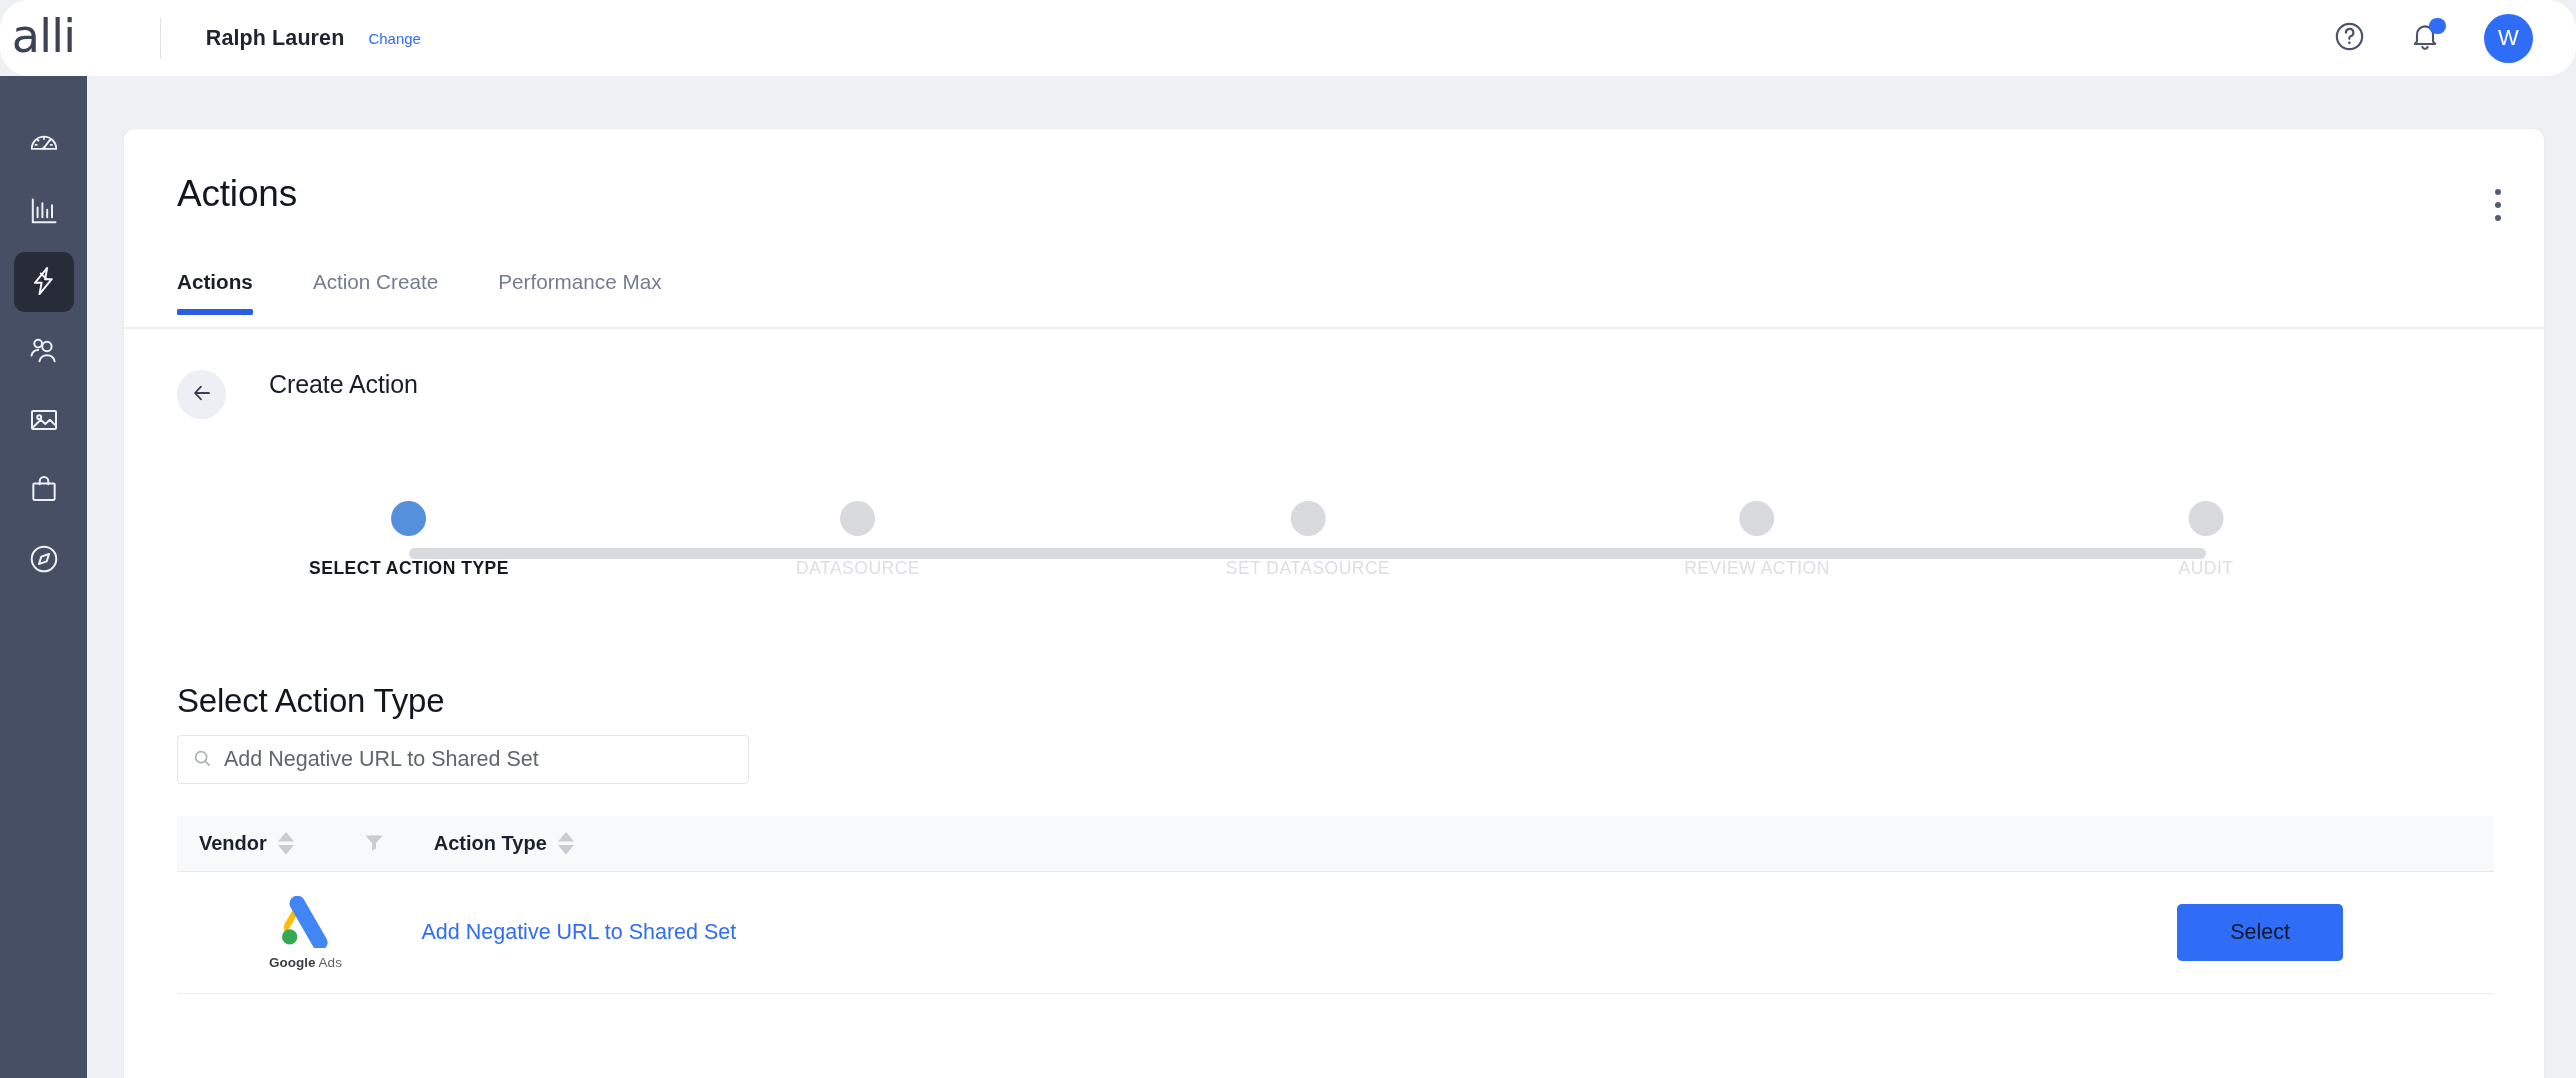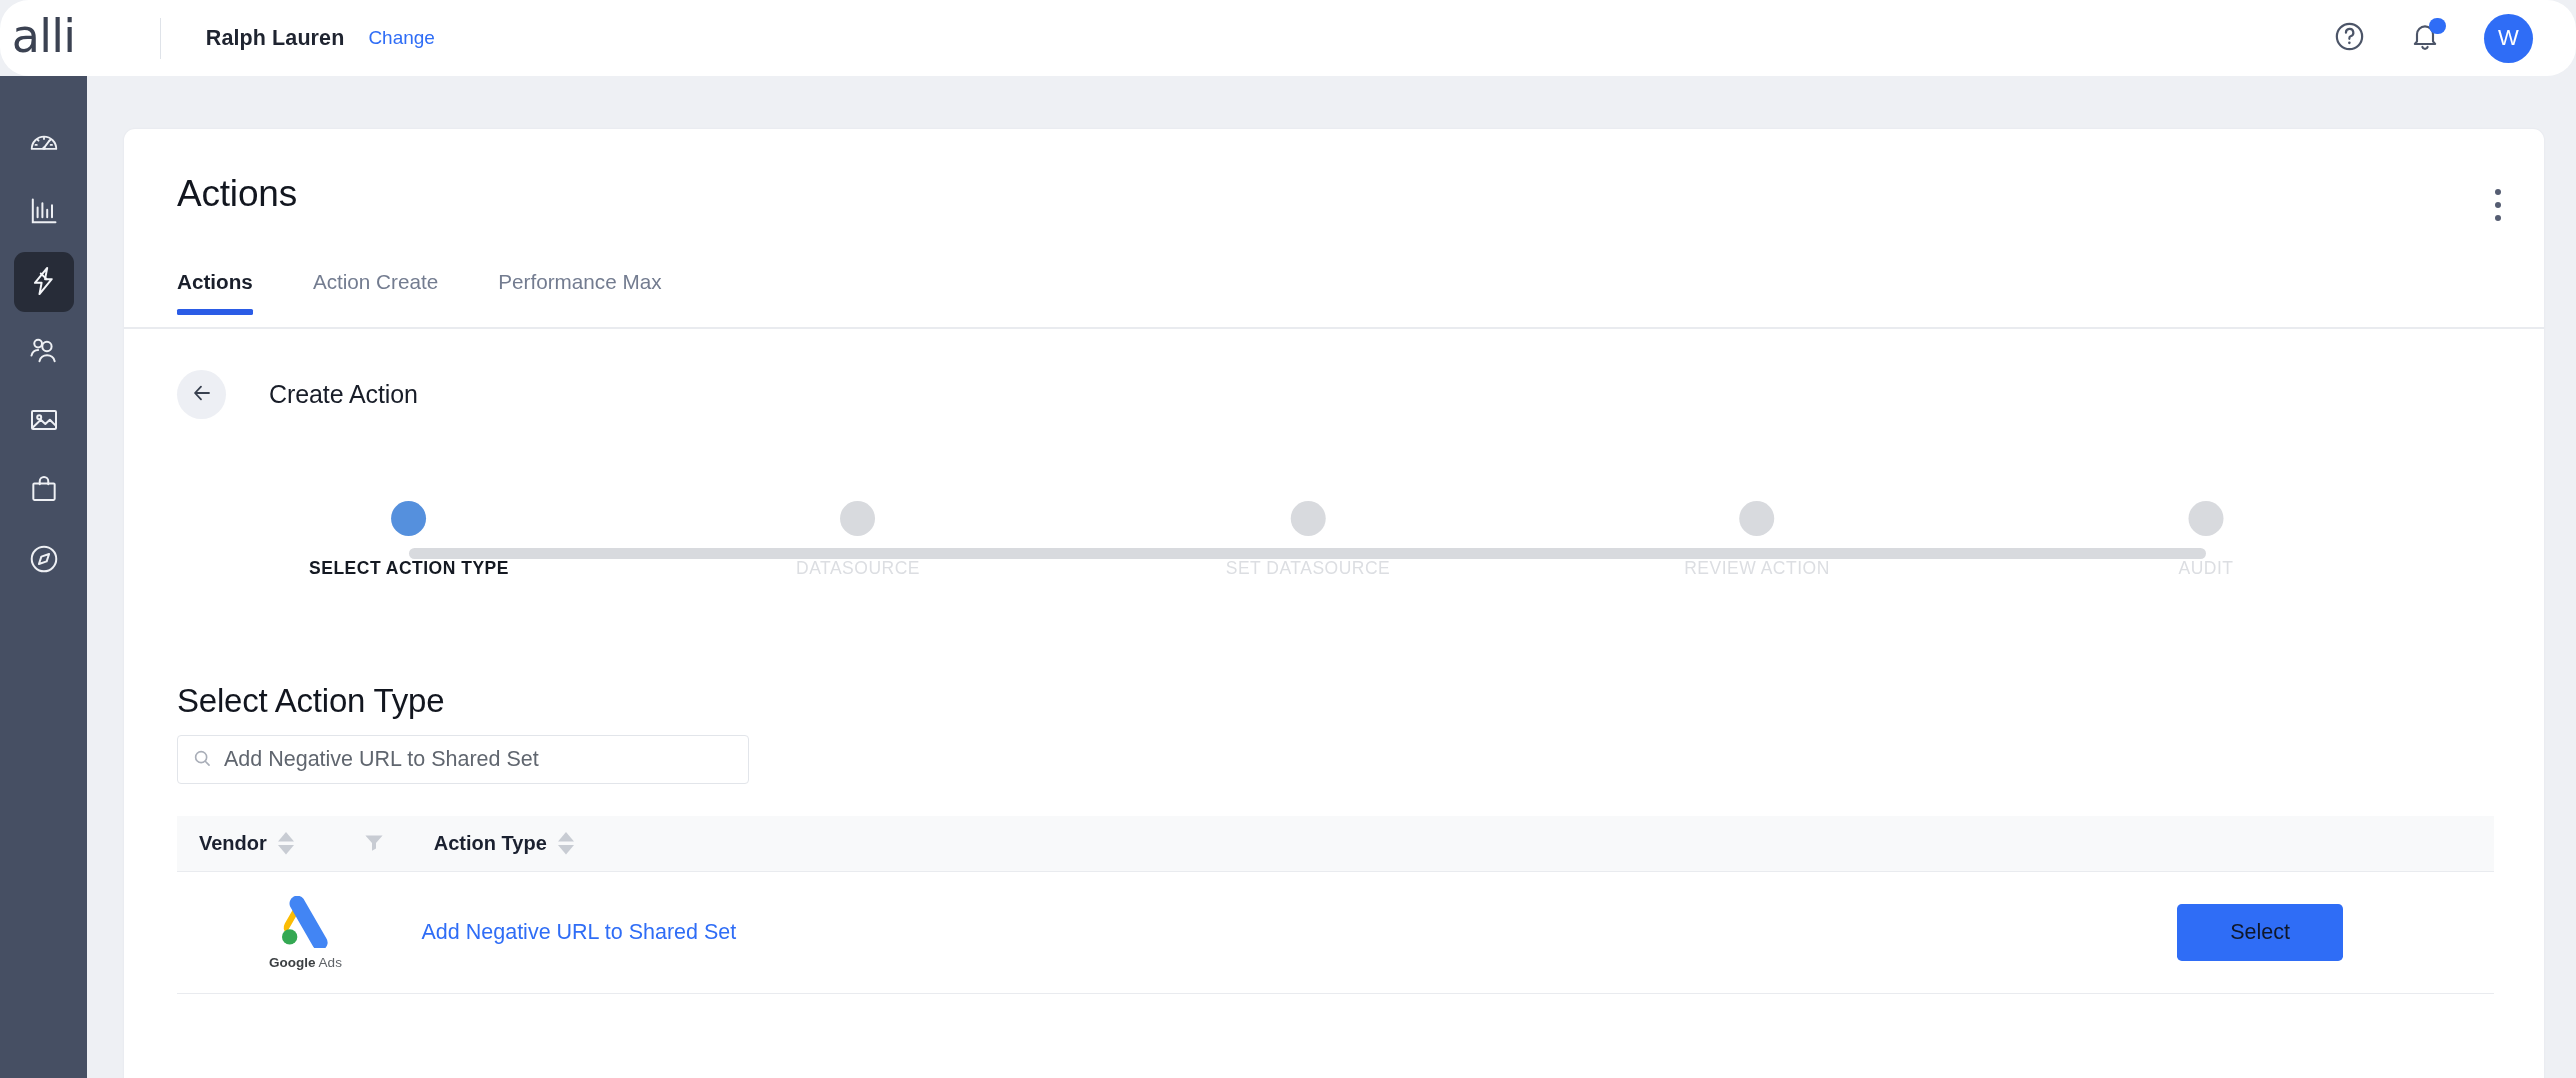--- a/index.html
+++ b/index.html
@@ -47,21 +47,21 @@
     margin-left: 73px;
   }
   .account-name {
     font-size: 21.5px;
     font-weight: bold;
     color: #1f2430;
     margin-left: 45px;
     letter-spacing: 0.1px;
   }
   .change-link {
-    font-size: 19px;
+    font-size: 15px;
     color: #2f6df6;
     margin-left: 24px;
     cursor: pointer;
   }
   .topbar-right {
     margin-left: auto;
     display: flex;
     align-items: center;
     gap: 43px;
     padding-right: 43px;
@@ -179,21 +179,20 @@
     top: 327px; left: 124px;
     width: 2420px; height: 1.6px;
     background: #e9ebef;
   }
 
   
   .create-row {
     position: absolute;
     top: 370px; left: 177px;
     display: flex;
-    align-items: center;
   }
   .back-circle {
     width: 49px; height: 49px;
     border-radius: 50%;
     background: #edeff4;
     display: flex;
     align-items: center;
     justify-content: center;
     cursor: pointer;
   }

